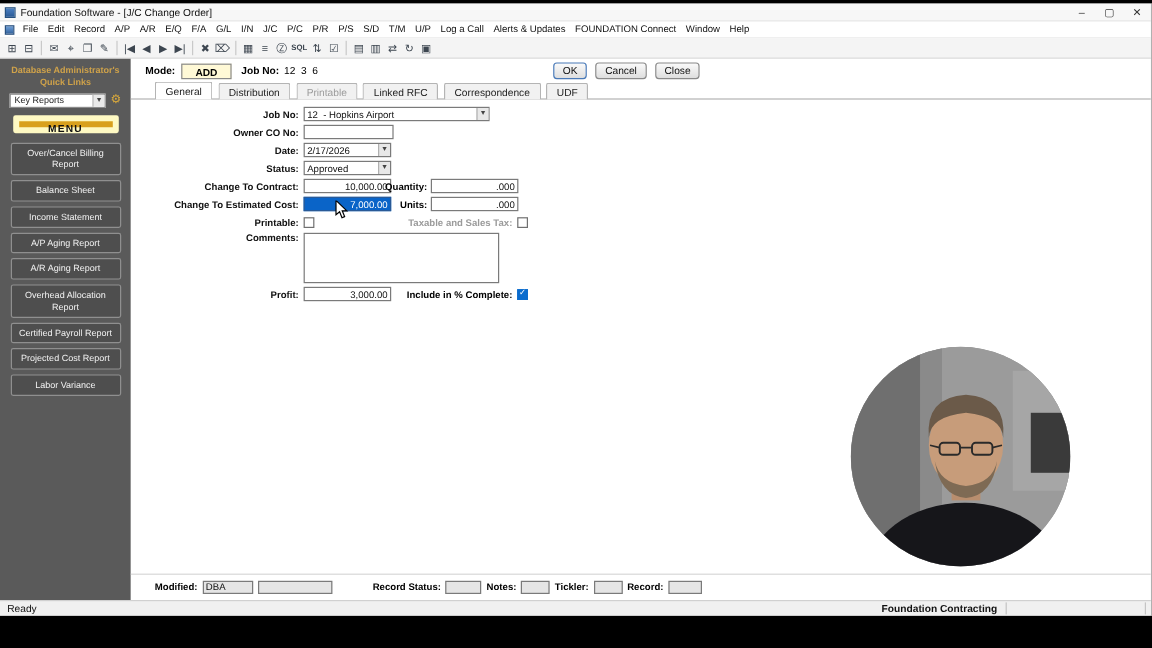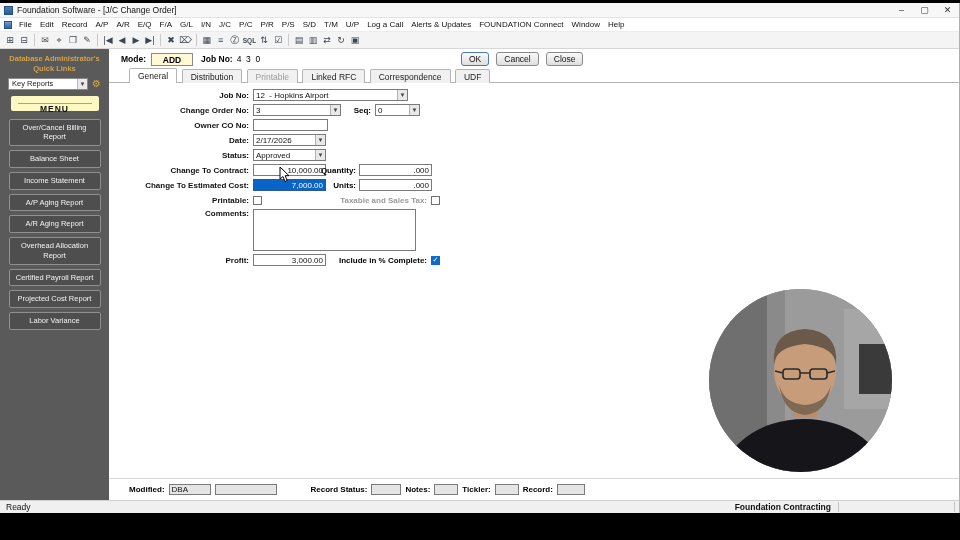--- a/index.html
+++ b/index.html
@@ -32,21 +32,21 @@
   
   .content { position:relative; display:flex; height:454px; }
   
   .sidebar { width:109px; background:#5a5a5a; flex:0 0 auto; padding-top:3px; }
   .sb-header { color:#cfa24a; font-size:7.5px; font-weight:bold; text-align:center; line-height:1.3; padding:2px 4px 4px; }
   .sb-keyrow { display:flex; align-items:center; justify-content:center; gap:4px; margin-bottom:6px; }
   .sb-select { width:80px; height:12px; background:#fff; border:1px solid #8a8a8a; font-size:7.5px; display:flex; align-items:center; }
   .sb-select .sel-text { flex:1; padding-left:3px; color:#222; }
   .sb-select .sel-arrow { width:10px; text-align:center; font-size:6px; color:#444; background:#e9e9e9; border-left:1px solid #bbb; height:100%; line-height:11px; }
   .sb-wrench { color:#d8a83c; font-size:10px; line-height:10px; }
-  .menu-btn { display:block; width:88px; height:15px; margin:0 auto 8px; background:#d8a01d; border:7px solid #fef9c3; border-radius:2px; color:#111; font-weight:bold; font-size:8.5px; letter-spacing:1px; text-align:center; line-height:13px; }
+  .menu-btn { display:block; width:88px; height:15px; margin:0 auto 8px; background:#d8a01d; border:5px solid #fef9c3; border-radius:2px; color:#111; font-weight:bold; font-size:8.5px; letter-spacing:1px; text-align:center; line-height:13px; }
   .sb-report { width:92px; margin:0 auto 4px; background:#4e4e4e; border:1px solid #8f8f8f; border-radius:2px; color:#f2f2f2; font-size:7.5px; text-align:center; padding:3px 2px; line-height:1.3; }
   
   .main { position:relative; flex:1; background:#fff; }
   .mode-row { position:absolute; top:2px; left:12px; right:6px; height:16px; display:flex; align-items:center; font-size:8.5px; }
   .mode-label { font-weight:bold; margin-right:5px; }
   .mode-box { width:42px; height:13px; background:#fff9d6; border:1px solid #8a8a8a; text-align:center; line-height:12px; font-weight:bold; margin-right:8px; }
   .jobno-label { font-weight:bold; margin-right:4px; }
   .jobno-value { white-space:pre; }
   .hdr-buttons { position:absolute; left:340px; top:1px; display:flex; gap:7px; }
   .btn { height:14px; padding:0 7px; font-size:8.5px; line-height:12px; text-align:center; background:linear-gradient(#fafafa,#dedede); border:1px solid #8a8a8a; border-radius:3px; color:#111; }
@@ -186,21 +186,21 @@
       <div class="sb-report">Projected Cost Report</div>
       <div class="sb-report">Labor Variance</div>
     </div>
 
     <div class="main">
 
       <div class="mode-row">
         <span class="mode-label">Mode:</span>
         <span class="mode-box">ADD</span>
         <span class="jobno-label">Job No:</span>
-        <span class="jobno-value">4  3  0</span>
+        <span class="jobno-value">12  3  6</span>
         <span class="hdr-buttons">
           <span class="btn default">OK</span>
           <span class="btn">Cancel</span>
           <span class="btn">Close</span>
         </span>
       </div>
 
       <div class="tabs">
         <span class="tab active">General</span>
         <span class="tab">Distribution</span>
@@ -213,32 +213,20 @@
       <div class="form">
 
         <div class="frow">
           <span class="flabel">Job No:</span>
           <div class="field w155">
             <span class="fval">12  - Hopkins Airport</span>
             <span class="darr">▼</span>
           </div>
         </div>
 
-        <div class="frow">
-          <span class="flabel">Change Order No:</span>
-          <div class="field w88">
-            <span class="fval">3</span>
-            <span class="darr">▼</span>
-          </div>
-          <span class="sublabel" style="left:222px;width:40px;">Seq:</span>
-          <div class="field w45 subfield" style="left:266px;">
-            <span class="fval">0</span>
-            <span class="darr">▼</span>
-          </div>
-        </div>
 
         <div class="frow">
           <span class="flabel">Owner CO No:</span>
           <div class="field w75">
             <span class="fval"></span>
           </div>
         </div>
 
         <div class="frow">
           <span class="flabel">Date:</span>

